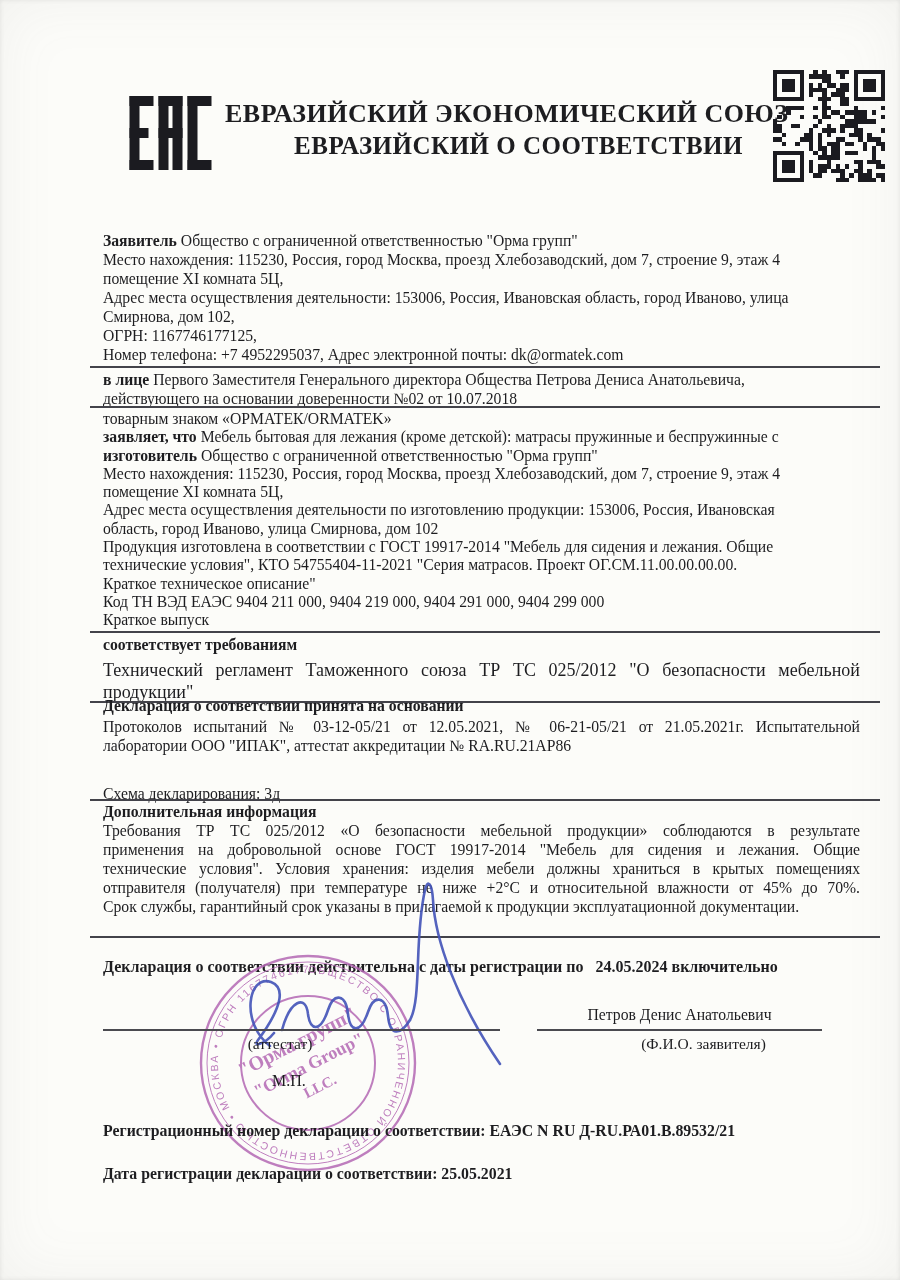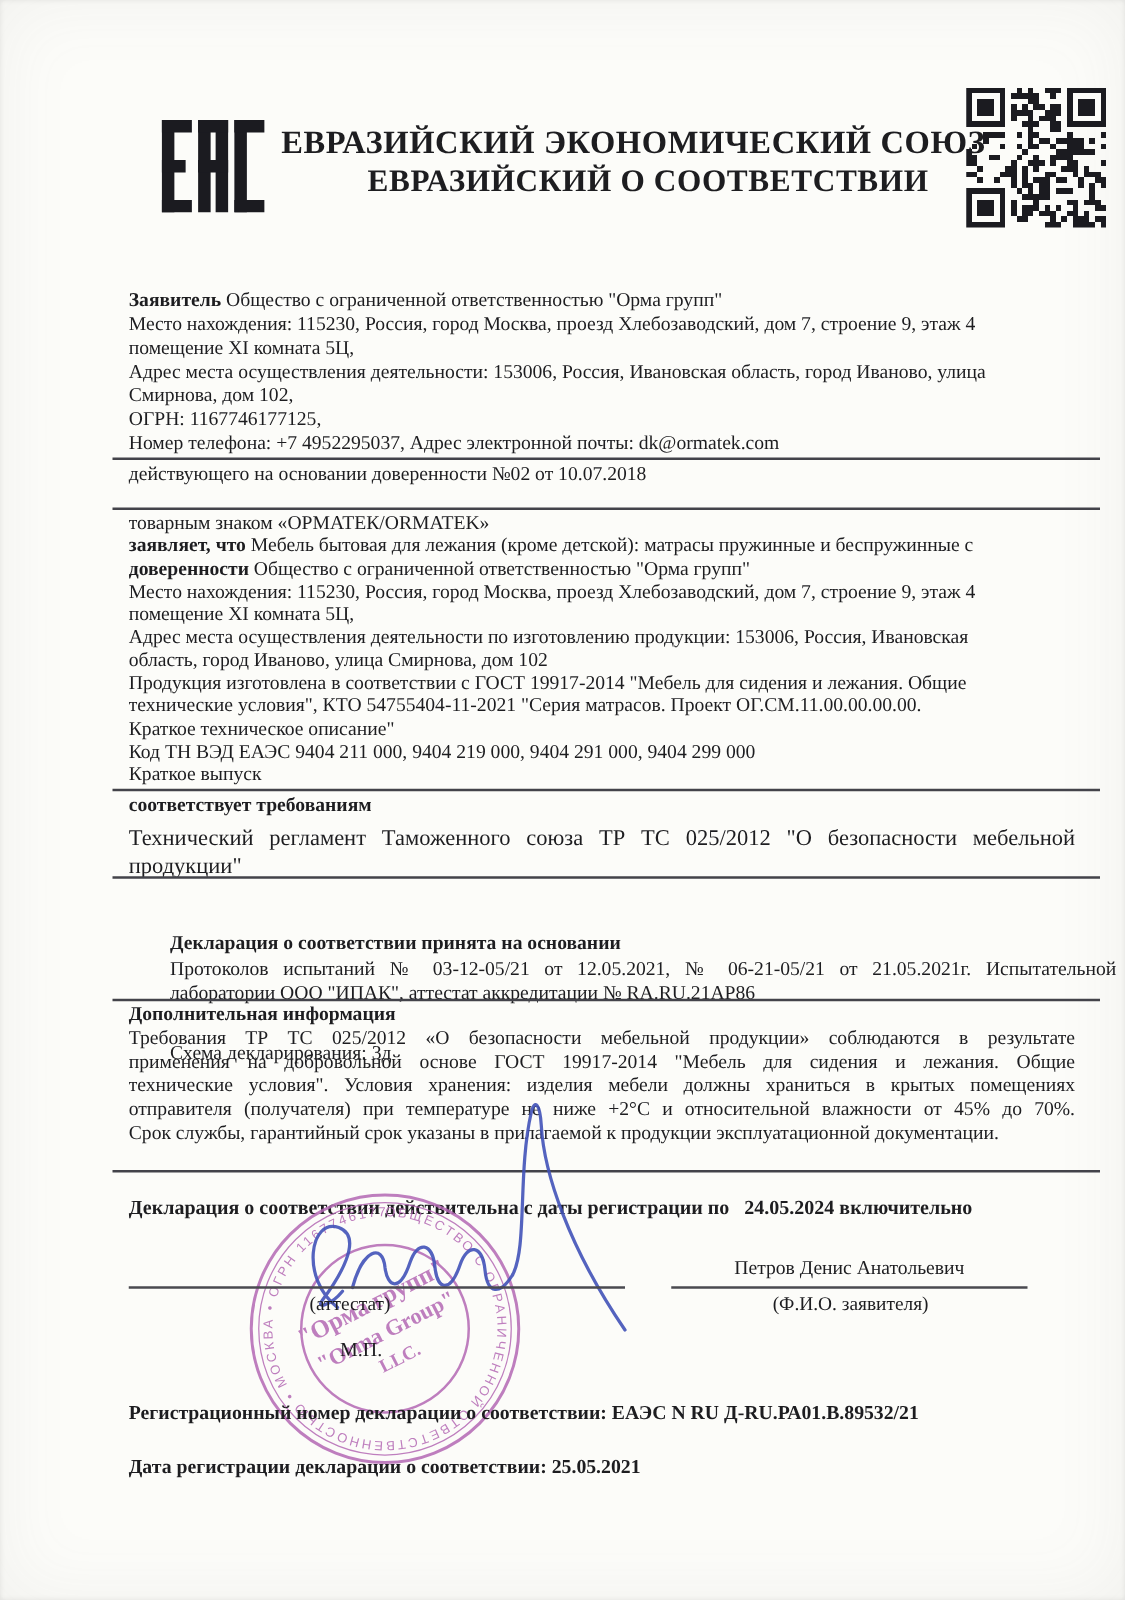--- a/index.html
+++ b/index.html
@@ -274,29 +274,30 @@
     <div class="ln">помещение XI комната 5Ц,</div>
     <div class="ln">Адрес места осуществления деятельности: 153006, Россия, Ивановская область, город Иваново, улица</div>
     <div class="ln">Смирнова, дом 102,</div>
     <div class="ln">ОГРН: 1167746177125,</div>
     <div class="ln">Номер телефона: +7 4952295037, Адрес электронной почты: dk@ormatek.com</div>
   </div>
 
   <div class="rule" style="top:366px;"></div>
 
   <div class="abs col" style="top:370px;">
+    <div class="ln"><span class="b">в лице</span><span> Первого Заместителя Генерального директора Общества Петрова Дениса Анатольевича,</span></div>
     <div class="ln">действующего на основании доверенности №02 от 10.07.2018</div>
   </div>
 
   <div class="rule" style="top:406px;"></div>
 
   <div class="abs col" style="top:410px;">
     <div class="ln" style="line-height:18.3px">товарным знаком «ОРМАТЕК/ORMATEK»</div>
     <div class="ln" style="line-height:18.3px"><span class="b">заявляет, что</span><span> Мебель бытовая для лежания (кроме детской): матрасы пружинные и беспружинные с</span></div>
-    <div class="ln" style="line-height:18.3px"><span class="b">доверенности</span><span> Общество с ограниченной ответственностью "Орма групп"</span></div>
+    <div class="ln" style="line-height:18.3px"><span class="b">изготовитель</span><span> Общество с ограниченной ответственностью "Орма групп"</span></div>
     <div class="ln" style="line-height:18.3px">Место нахождения: 115230, Россия, город Москва, проезд Хлебозаводский, дом 7, строение 9, этаж 4</div>
     <div class="ln" style="line-height:18.3px">помещение XI комната 5Ц,</div>
     <div class="ln" style="line-height:18.3px">Адрес места осуществления деятельности по изготовлению продукции: 153006, Россия, Ивановская</div>
     <div class="ln" style="line-height:18.3px">область, город Иваново, улица Смирнова, дом 102</div>
     <div class="ln" style="line-height:18.3px">Продукция изготовлена в соответствии с ГОСТ 19917-2014 "Мебель для сидения и лежания. Общие</div>
     <div class="ln" style="line-height:18.3px">технические условия", КТО 54755404-11-2021 "Серия  матрасов. Проект ОГ.СМ.11.00.00.00.00.</div>
     <div class="ln" style="line-height:18.3px">Краткое техническое описание"</div>
     <div class="ln" style="line-height:18.3px">Код ТН ВЭД ЕАЭС 9404 211 000, 9404 219 000, 9404 291 000, 9404 299 000</div>
     <div class="ln" style="line-height:18.3px">Краткое выпуск</div>
   </div>
@@ -306,21 +307,21 @@
   <div class="abs col" style="top:635px;">
     <div class="ln b">соответствует требованиям</div>
     <div class="para" style="margin-top:6px;">
       <div class="ln j">Технический регламент Таможенного союза ТР ТС 025/2012 "О безопасности мебельной</div>
       <div class="ln">продукции"</div>
     </div>
   </div>
 
   <div class="rule" style="top:701px;"></div>
 
-  <div class="abs col" style="top:745px;margin-left:33px;">
+  <div class="abs col" style="top:696px;">
     <div class="ln b">Декларация о соответствии принята на основании</div>
     <div style="margin-top:2px;">
       <div class="ln j">Протоколов испытаний № 03-12-05/21 от 12.05.2021, № 06-21-05/21 от 21.05.2021г. Испытательной</div>
       <div class="ln">лаборатории ООО "ИПАК", аттестат аккредитации № RA.RU.21АР86</div>
     </div>
     <div class="ln" style="margin-top:29px;">Схема декларирования: 3д</div>
   </div>
 
   <div class="rule" style="top:799px;"></div>
 
@@ -368,21 +369,21 @@
         <path d="M 240,142 C 252,120 244,60 255,12 C 258,0 262,6 263,22 C 265,60 285,120 330,186"></path>
       </g>
     </svg>
   </div>
 
   <div class="sigline" style="left:103px;top:1029px;width:397px;"></div>
   <div class="abs cap" style="left:170px;top:1035px;width:220px;">(аттестат)</div>
 
   <div class="abs name-box" style="left:537px;top:1006px;width:285px;">Петров Денис Анатольевич</div>
   <div class="sigline" style="left:537px;top:1029px;width:285px;"></div>
-  <div class="abs cap" style="left:538px;top:1035px;width:285px;">(Ф.И.О. заявителя)</div>
+  <div class="abs cap" style="left:561px;top:1035px;width:285px;">(Ф.И.О. заявителя)</div>
 
   <div class="abs mp" style="left:272px;top:1072px;">М.П.</div>
 
   <div class="abs regline" style="left:103px;top:1122px;">
     <span>Регистрационный номер декларации о соответствии:</span><span> ЕАЭС N RU Д-RU.РА01.В.89532/21</span>
   </div>
   <div class="abs regline" style="left:103px;top:1165px;">
     <span>Дата регистрации декларации о соответствии:</span><span> 25.05.2021</span>
   </div>
 

